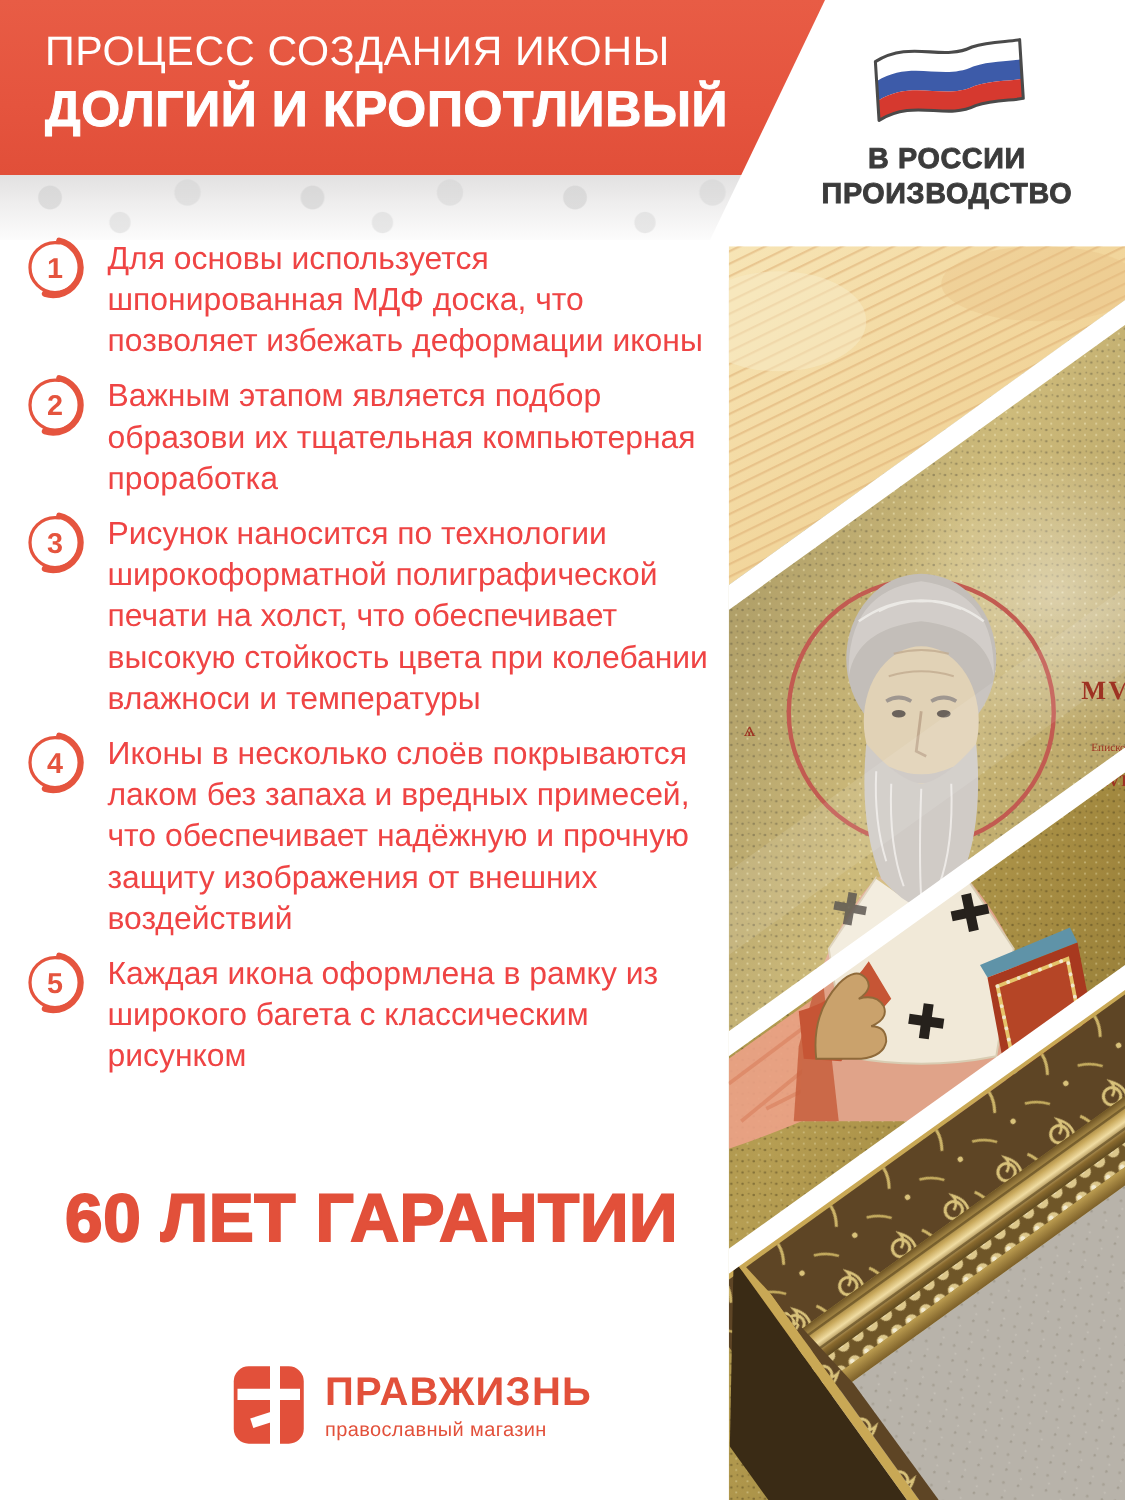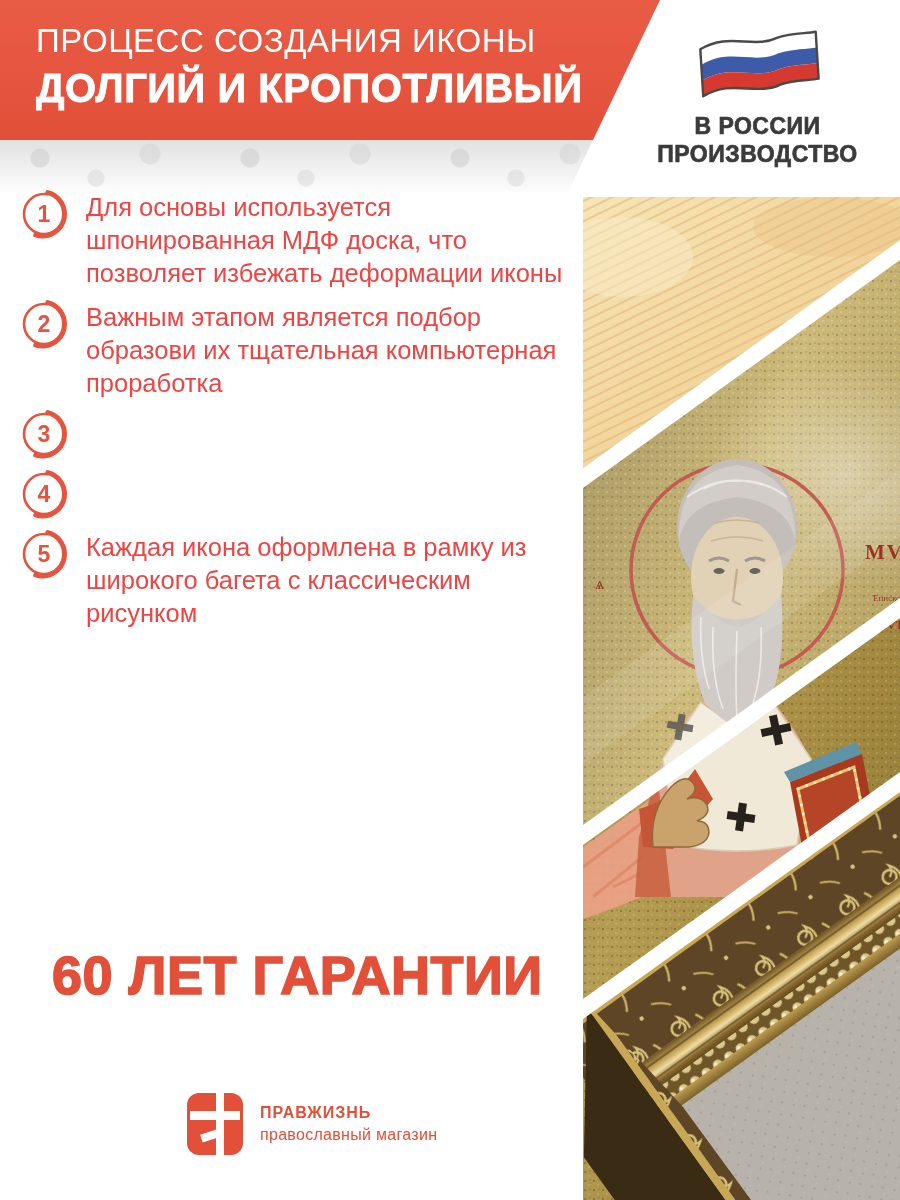--- a/index.html
+++ b/index.html
@@ -43,21 +43,21 @@
   }
   .badge-num{font:bold 23px "Liberation Sans",sans-serif;fill:#e5543e;}
   
   .guarantee{
     position:absolute;left:52px;top:944px;font-size:54px;font-weight:bold;
     color:#e2503a;-webkit-text-stroke:1.6px #e2503a;letter-spacing:.5px;white-space:nowrap;
   }
   
   .brand{position:absolute;left:186px;top:1092px;display:flex;align-items:center;gap:16px;}
   .brand-text{display:flex;flex-direction:column;justify-content:center;}
-  .brand-title{font-size:16px;font-weight:bold;color:#e2503a;letter-spacing:1px;}
+  .brand-title{font-size:32px;font-weight:bold;color:#e2503a;letter-spacing:1px;}
   .brand-sub{font-size:16px;color:#e2503a;margin-top:4px;letter-spacing:.3px;}
   
   .collage{position:absolute;left:583px;top:197px;width:317px;height:1003px;}
   .collage svg{display:block;}
 </style>
 </head>
 <body>
 
 <div class="poster">
 
@@ -101,28 +101,38 @@
 образови их тщательная компьютерная
 проработка</div>
     </div>
 
     <div class="step">
       <svg class="step-badge" viewBox="0 0 52 52">
         <circle cx="26" cy="26" r="20" fill="none" stroke="#e5543e" stroke-width="2.6" pathLength="100" stroke-dasharray="82 18" stroke-dashoffset="-95.8" stroke-linecap="round"></circle>
         <circle cx="24.5" cy="26" r="22" fill="none" stroke="#e5543e" stroke-width="5" pathLength="100" stroke-dasharray="51 49" stroke-dashoffset="-79" stroke-linecap="round"></circle>
         <text class="badge-num" x="26" y="34" text-anchor="middle">3</text>
       </svg>
+      <div class="step-text">Рисунок наносится по технологии
+широкоформатной полиграфической
+печати на холст, что обеспечивает
+высокую стойкость цвета при колебании
+влажноси и температуры</div>
     </div>
 
     <div class="step">
       <svg class="step-badge" viewBox="0 0 52 52">
         <circle cx="26" cy="26" r="20" fill="none" stroke="#e5543e" stroke-width="2.6" pathLength="100" stroke-dasharray="82 18" stroke-dashoffset="-95.8" stroke-linecap="round"></circle>
         <circle cx="24.5" cy="26" r="22" fill="none" stroke="#e5543e" stroke-width="5" pathLength="100" stroke-dasharray="51 49" stroke-dashoffset="-79" stroke-linecap="round"></circle>
         <text class="badge-num" x="26" y="34" text-anchor="middle">4</text>
       </svg>
+      <div class="step-text">Иконы в несколько слоёв покрываются
+лаком без запаха и вредных примесей,
+что обеспечивает надёжную и прочную
+защиту изображения от внешних
+воздействий</div>
     </div>
 
     <div class="step">
       <svg class="step-badge" viewBox="0 0 52 52">
         <circle cx="26" cy="26" r="20" fill="none" stroke="#e5543e" stroke-width="2.6" pathLength="100" stroke-dasharray="82 18" stroke-dashoffset="-95.8" stroke-linecap="round"></circle>
         <circle cx="24.5" cy="26" r="22" fill="none" stroke="#e5543e" stroke-width="5" pathLength="100" stroke-dasharray="51 49" stroke-dashoffset="-79" stroke-linecap="round"></circle>
         <text class="badge-num" x="26" y="34" text-anchor="middle">5</text>
       </svg>
       <div class="step-text">Каждая икона оформлена в рамку из
 широкого багета с классическим

